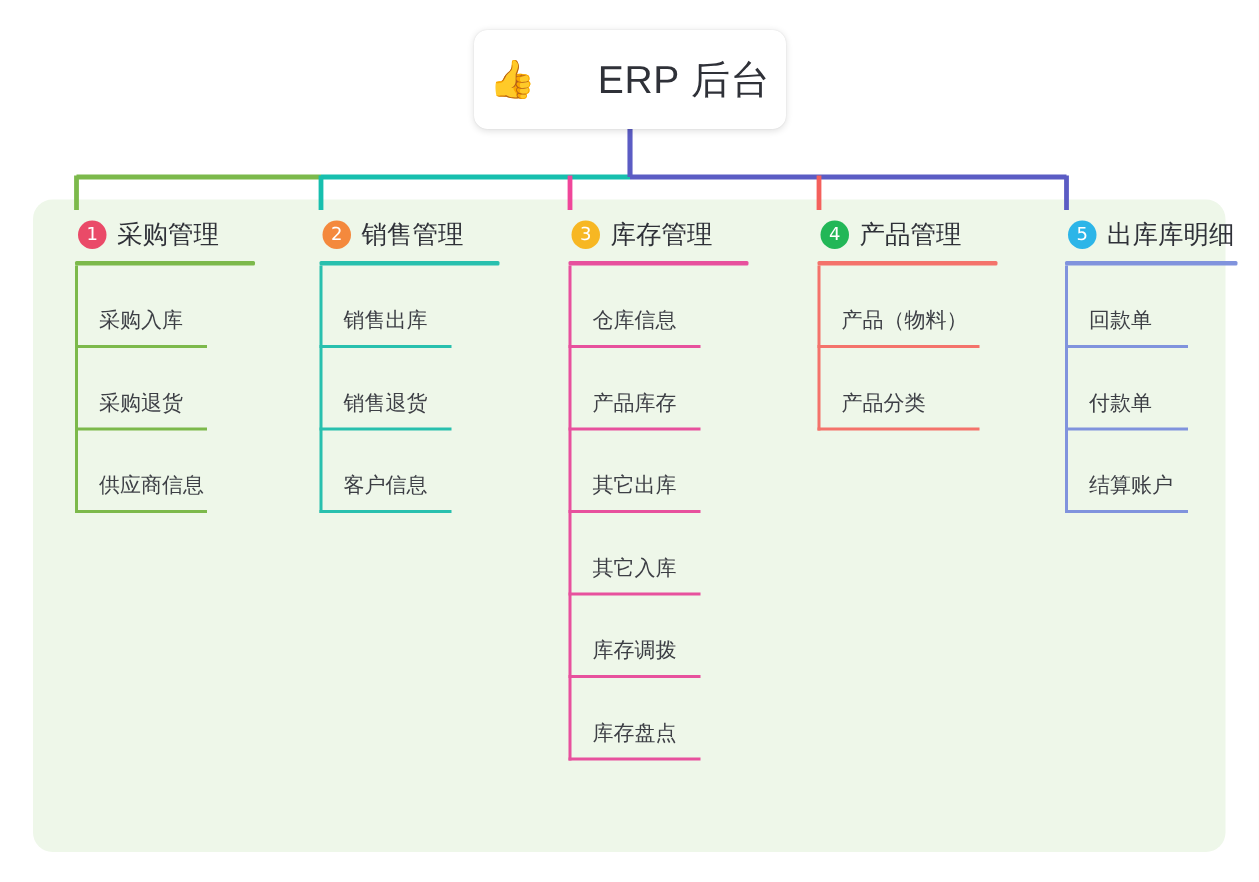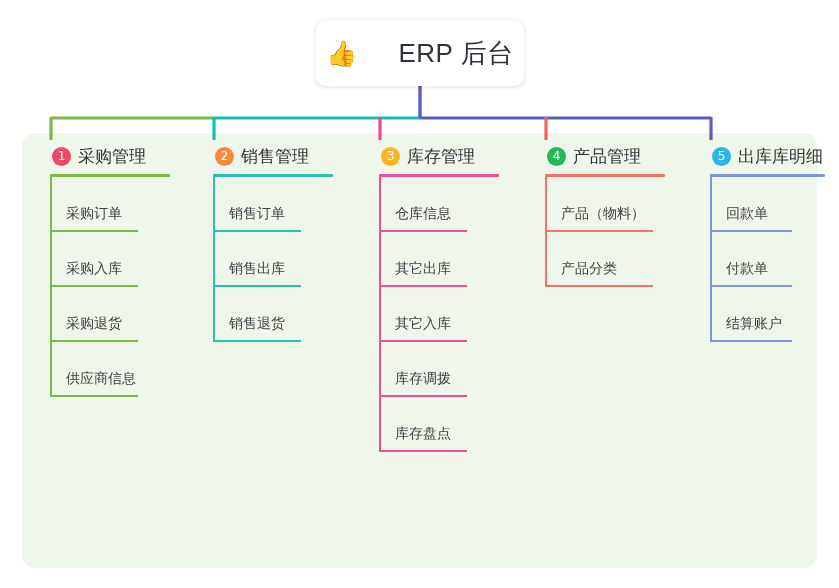--- a/index.html
+++ b/index.html
@@ -172,24 +172,20 @@
   <div class="columns" id="columns">
       <div class="col" style="left: 36px; width: 160px;">
         <div class="col-head">
           <span class="badge" style="background: rgb(234, 74, 104);">1</span>
           <span class="col-title">采购管理</span>
         </div>
         <div class="head-rule" style="background: rgb(124, 185, 75); width: 120px; margin-left: 14px;"></div>
         <div class="items">
           <div class="spine" style="background: rgb(124, 185, 75);"></div>
           <div class="item">
-            <span class="item-label">采购订单</span>
-            <div class="item-rule" style="background: rgb(124, 185, 75); width: 88px;"></div>
-          </div>
-          <div class="item">
             <span class="item-label">采购入库</span>
             <div class="item-rule" style="background: rgb(124, 185, 75); width: 88px;"></div>
           </div>
           <div class="item">
             <span class="item-label">采购退货</span>
             <div class="item-rule" style="background: rgb(124, 185, 75); width: 88px;"></div>
           </div>
           <div class="item">
             <span class="item-label">供应商信息</span>
             <div class="item-rule" style="background: rgb(124, 185, 75); width: 88px;"></div>
@@ -198,46 +194,50 @@
       </div>
       <div class="col" style="left: 199px; width: 160px;">
         <div class="col-head">
           <span class="badge" style="background: rgb(244, 137, 61);">2</span>
           <span class="col-title">销售管理</span>
         </div>
         <div class="head-rule" style="background: rgb(40, 192, 174); width: 120px; margin-left: 14px;"></div>
         <div class="items">
           <div class="spine" style="background: rgb(40, 192, 174);"></div>
           <div class="item">
-            <span class="item-label">销售订单</span>
-            <div class="item-rule" style="background: rgb(40, 192, 174); width: 88px;"></div>
-          </div>
-          <div class="item">
             <span class="item-label">销售出库</span>
             <div class="item-rule" style="background: rgb(40, 192, 174); width: 88px;"></div>
           </div>
           <div class="item">
             <span class="item-label">销售退货</span>
             <div class="item-rule" style="background: rgb(40, 192, 174); width: 88px;"></div>
           </div>
+          <div class="item">
+            <span class="item-label">客户信息</span>
+            <div class="item-rule" style="background: rgb(40, 192, 174); width: 88px;"></div>
+          </div>
         </div>
       </div>
       <div class="col" style="left: 365px; width: 160px;">
         <div class="col-head">
           <span class="badge" style="background: rgb(247, 183, 35);">3</span>
           <span class="col-title">库存管理</span>
         </div>
         <div class="head-rule" style="background: rgb(231, 81, 157); width: 120px; margin-left: 14px;"></div>
         <div class="items">
           <div class="spine" style="background: rgb(231, 81, 157);"></div>
           <div class="item">
             <span class="item-label">仓库信息</span>
             <div class="item-rule" style="background: rgb(231, 81, 157); width: 88px;"></div>
           </div>
           <div class="item">
+            <span class="item-label">产品库存</span>
+            <div class="item-rule" style="background: rgb(231, 81, 157); width: 88px;"></div>
+          </div>
+          <div class="item">
             <span class="item-label">其它出库</span>
             <div class="item-rule" style="background: rgb(231, 81, 157); width: 88px;"></div>
           </div>
           <div class="item">
             <span class="item-label">其它入库</span>
             <div class="item-rule" style="background: rgb(231, 81, 157); width: 88px;"></div>
           </div>
           <div class="item">
             <span class="item-label">库存调拨</span>
             <div class="item-rule" style="background: rgb(231, 81, 157); width: 88px;"></div>

